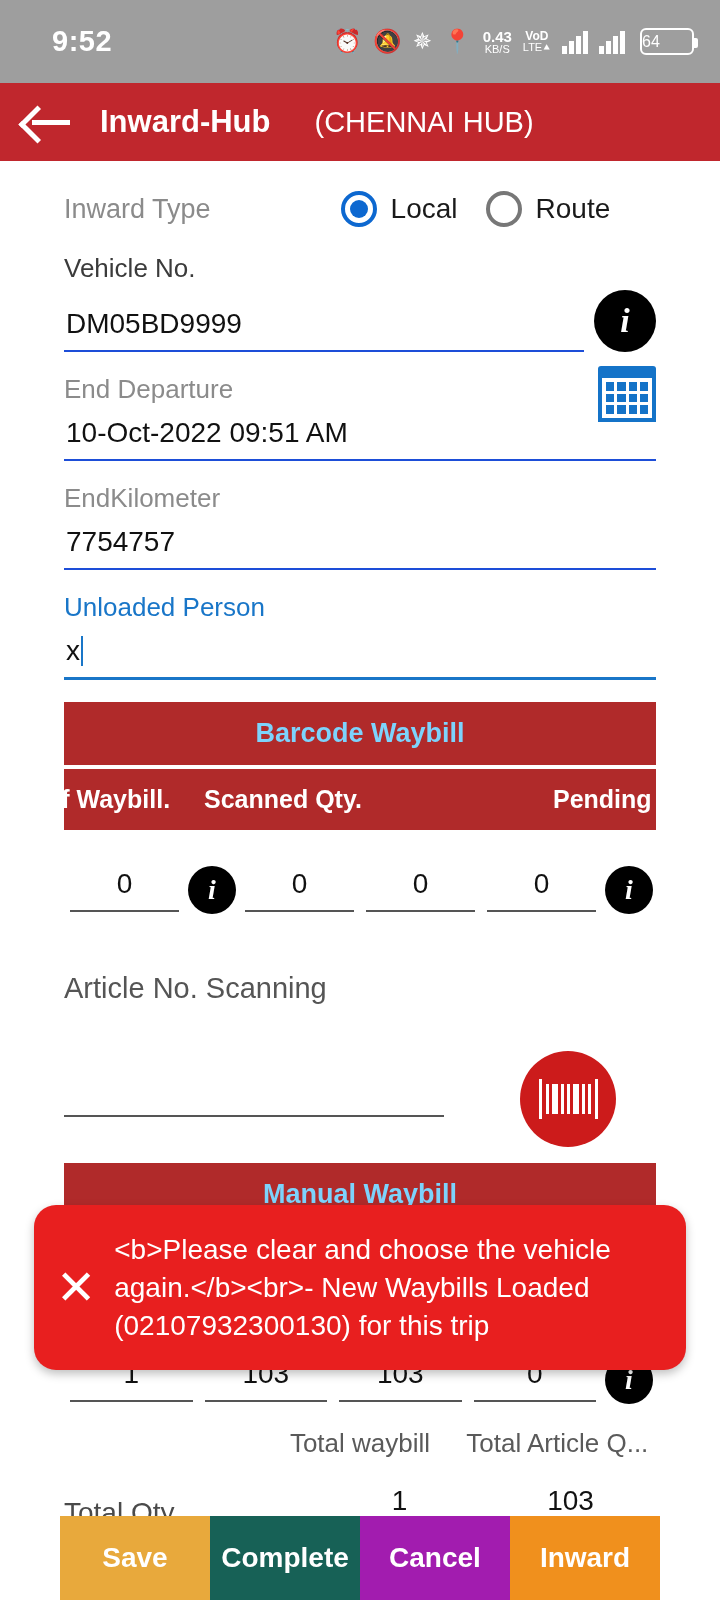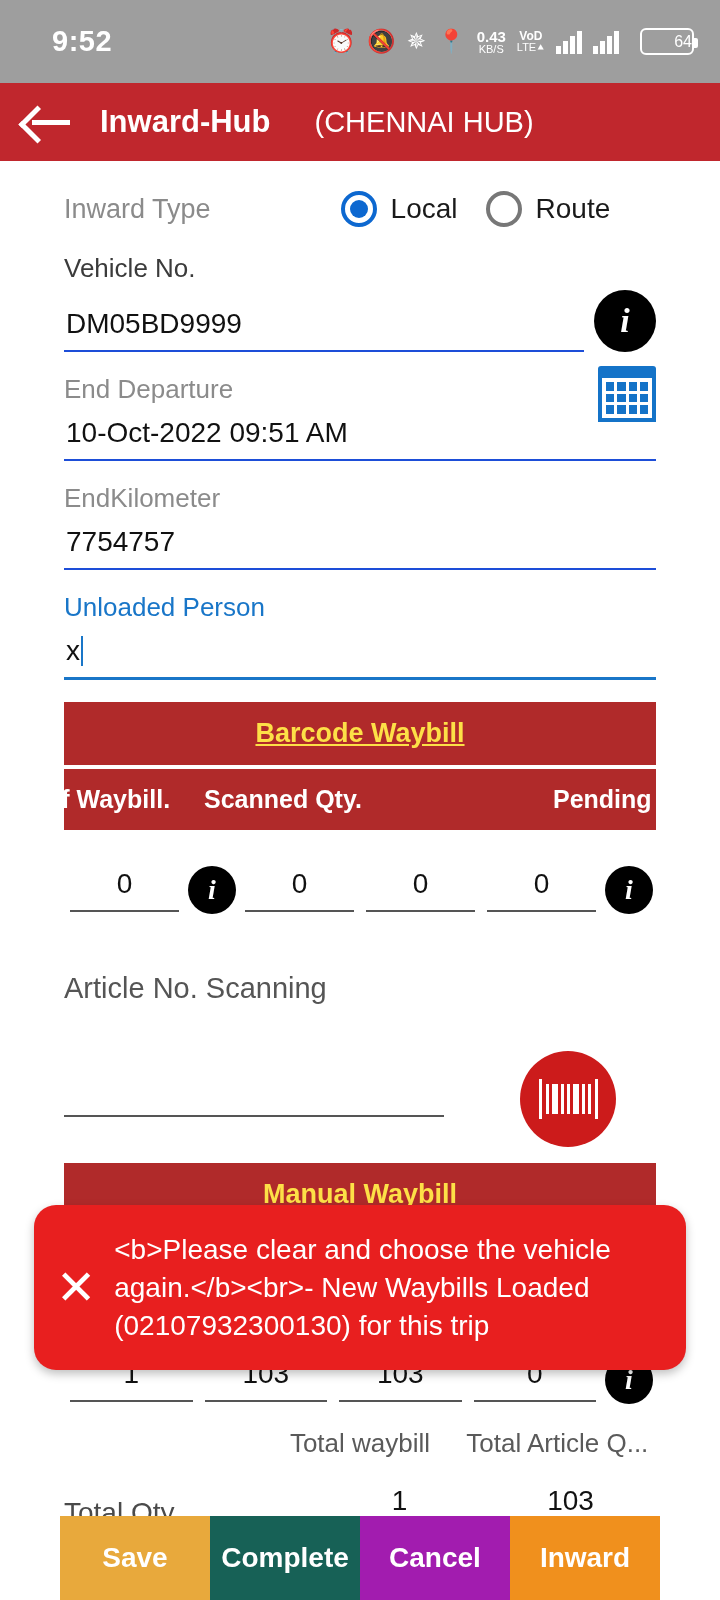--- a/index.html
+++ b/index.html
@@ -30,22 +30,22 @@
   .volte { font-size: 11px; line-height: 1.0; text-align:center; border:0; }
   .volte b { display:block; font-weight:bold; font-size:12px;}
   .bars { display: flex; align-items: flex-end; gap: 2px; height: 24px; }
   .bars i { display: block; width: 5px; background: #fff; }
   .bars i:nth-child(1){height:8px}
   .bars i:nth-child(2){height:13px}
   .bars i:nth-child(3){height:18px}
   .bars i:nth-child(4){height:23px}
   .battery {
     border: 2px solid #fff; border-radius: 6px; width: 54px; height: 27px;
-    font-size: 16px; display: flex; align-items: center; justify-content: flex-end;
-    position: relative; margin-left: 10px;
+    font-size: 16px; display: flex; align-items: center; justify-content: flex-start;
+    position: relative; margin-left: 4px;
   }
   .battery:after{content:"";position:absolute;right:-6px;top:8px;width:4px;height:10px;background:#fff;border-radius:0 2px 2px 0;}
 
   
   .appbar {
     height: 78px; background: #c0272d; display: flex; align-items: center;
     padding: 0 24px; gap: 30px; color: #fff;
   }
   .back-arrow { width: 46px; height: 30px; position: relative; cursor: pointer; }
   .back-arrow:before {
@@ -94,22 +94,22 @@
   .cal-icon { position: absolute; right: 0; top: -8px; width: 58px; height: 56px; }
   .cal-icon .top { height: 12px; background: #1473c8; border-radius: 3px 3px 0 0; }
   .cal-icon .body { height: 44px; border: 4px solid #1473c8; border-top: 0; display: grid;
     grid-template-columns: repeat(4,1fr); grid-template-rows: repeat(3,1fr); gap: 3px; padding: 4px; }
   .cal-icon .body i { background: #1473c8; display: block; }
 
   .dep-row { position: relative; }
 
   
   .sec-title {
-    background: #b02a2a; color: #fde047; text-align: center; font-size: 27px; font-weight: bold;
-    padding: 16px 0; margin-top: 16px; text-decoration: underline;
+    background: #b02a2a; color: #7dd3fc; text-align: center; font-size: 27px; font-weight: bold;
+    padding: 16px 0; margin-top: 16px;
   }
   .tbl-head {
     background: #b02a2a; color:#fff; font-weight: bold; font-size: 25px;
     display: flex; padding: 16px 0; margin-top: 4px;
   }
   .tbl-head div { flex: 1; text-align: center; white-space: nowrap; }
   .tbl-head div:first-child { text-align: left; margin-left: -18px;}
   .tbl-head div:last-child { text-align: right; margin-right: -22px;}
 
   .tbl-row { display: flex; align-items: center; margin-top: 36px; gap: 0; }

